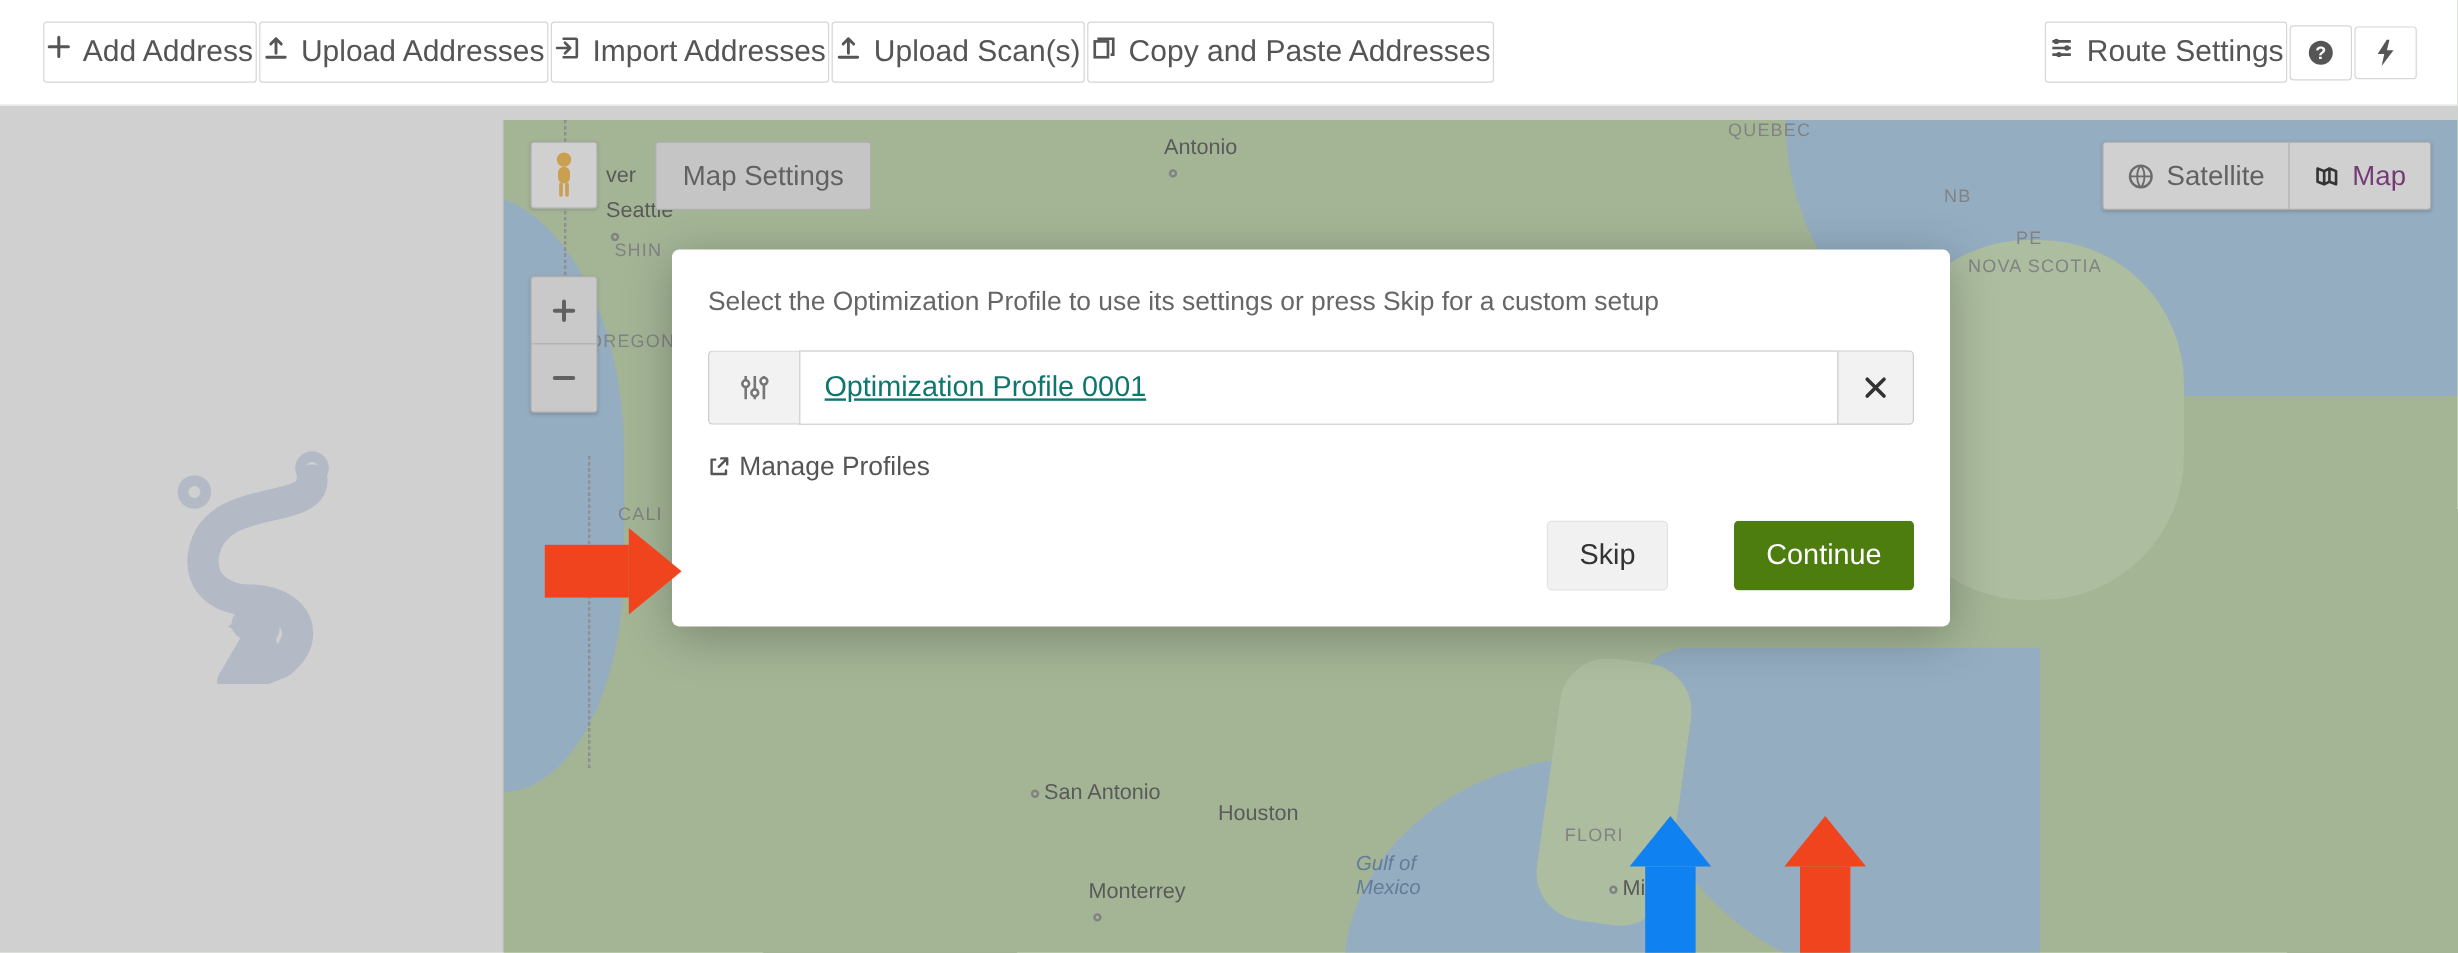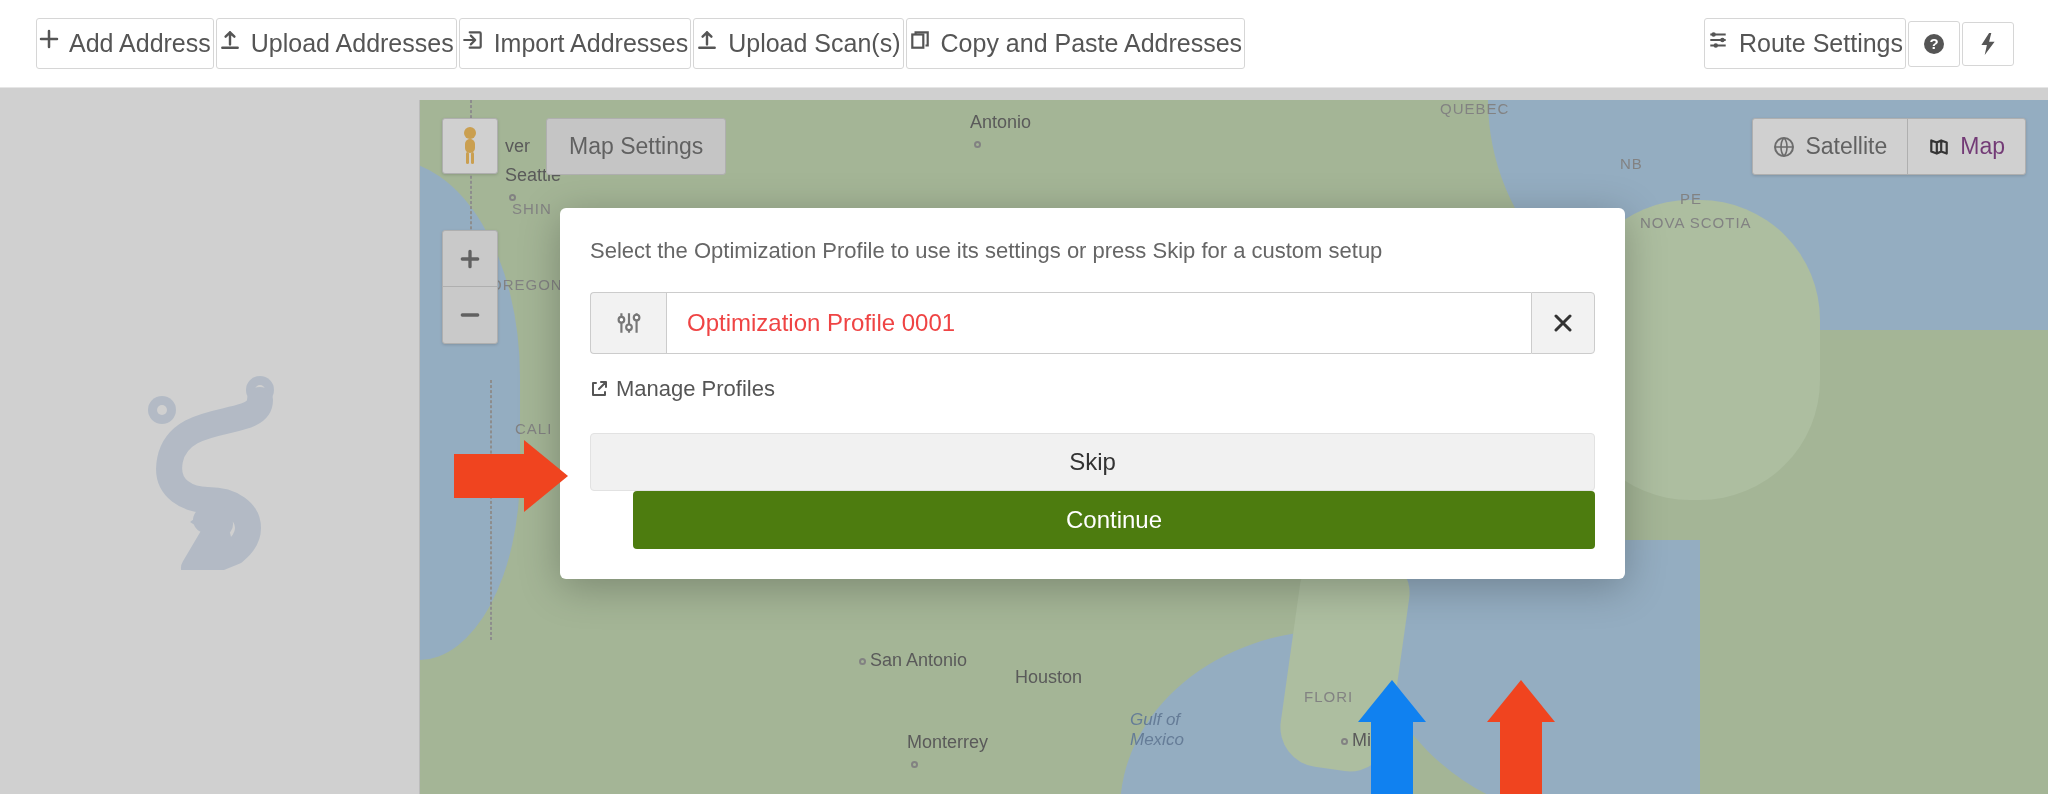--- a/index.html
+++ b/index.html
@@ -94,29 +94,29 @@
   .modal-close { font-size:26px; color:#bbb; cursor:pointer; }
   .modal-body { padding:30px; }
   .modal-desc { color:#666; font-size:22px; margin-bottom:28px; }
   .profile-row { display:flex; }
   .profile-icon {
     width:76px; height:62px; background:#f2f2f2; border:1px solid #ccc; border-right:0;
     border-radius:4px 0 0 4px; display:flex; justify-content:center; align-items:center;
   }
   .profile-input {
     flex:1; height:62px; border:1px solid #ccc; border-right:0;
-    font-size:24px; padding:0 20px; color:#ef4444; outline:none;
+    font-size:24px; padding:0 20px; color:#0f766e; outline:none;text-decoration:underline;
   }
   .profile-clear {
     width:64px; height:62px; background:#f2f2f2; border:1px solid #ccc;
     border-radius:0 4px 4px 0; display:flex; justify-content:center; align-items:center;
     font-size:24px; color:#444; font-weight:bold;
   }
   .manage-link { display:inline-flex; align-items:center; gap:8px; margin-top:22px; color:#555; font-size:22px; }
-  .modal-footer { display:flex; justify-content:flex-end; padding:0 30px 30px 30px;flex-direction:column; }
+  .modal-footer { display:flex; justify-content:flex-end; gap:12px; padding:0 30px 30px 30px; }
   .btn { padding:14px 26px; font-size:24px; border-radius:4px; border:1px solid transparent; }
   .btn-skip { background:#f1f1f1; color:#333; border-color:#e2e2e2; }
   .btn-primary { background:#4d7c0f; color:#fff;margin-left:43px; }
 
   
   .arrow { position:absolute; z-index:60; }
   .arrow .tri { width:0; height:0; }
   .arrow .bar { background:currentColor; }
   
   #arrow-input { color:#f0441f; left:454px; top:440px; display:flex; align-items:center; }

